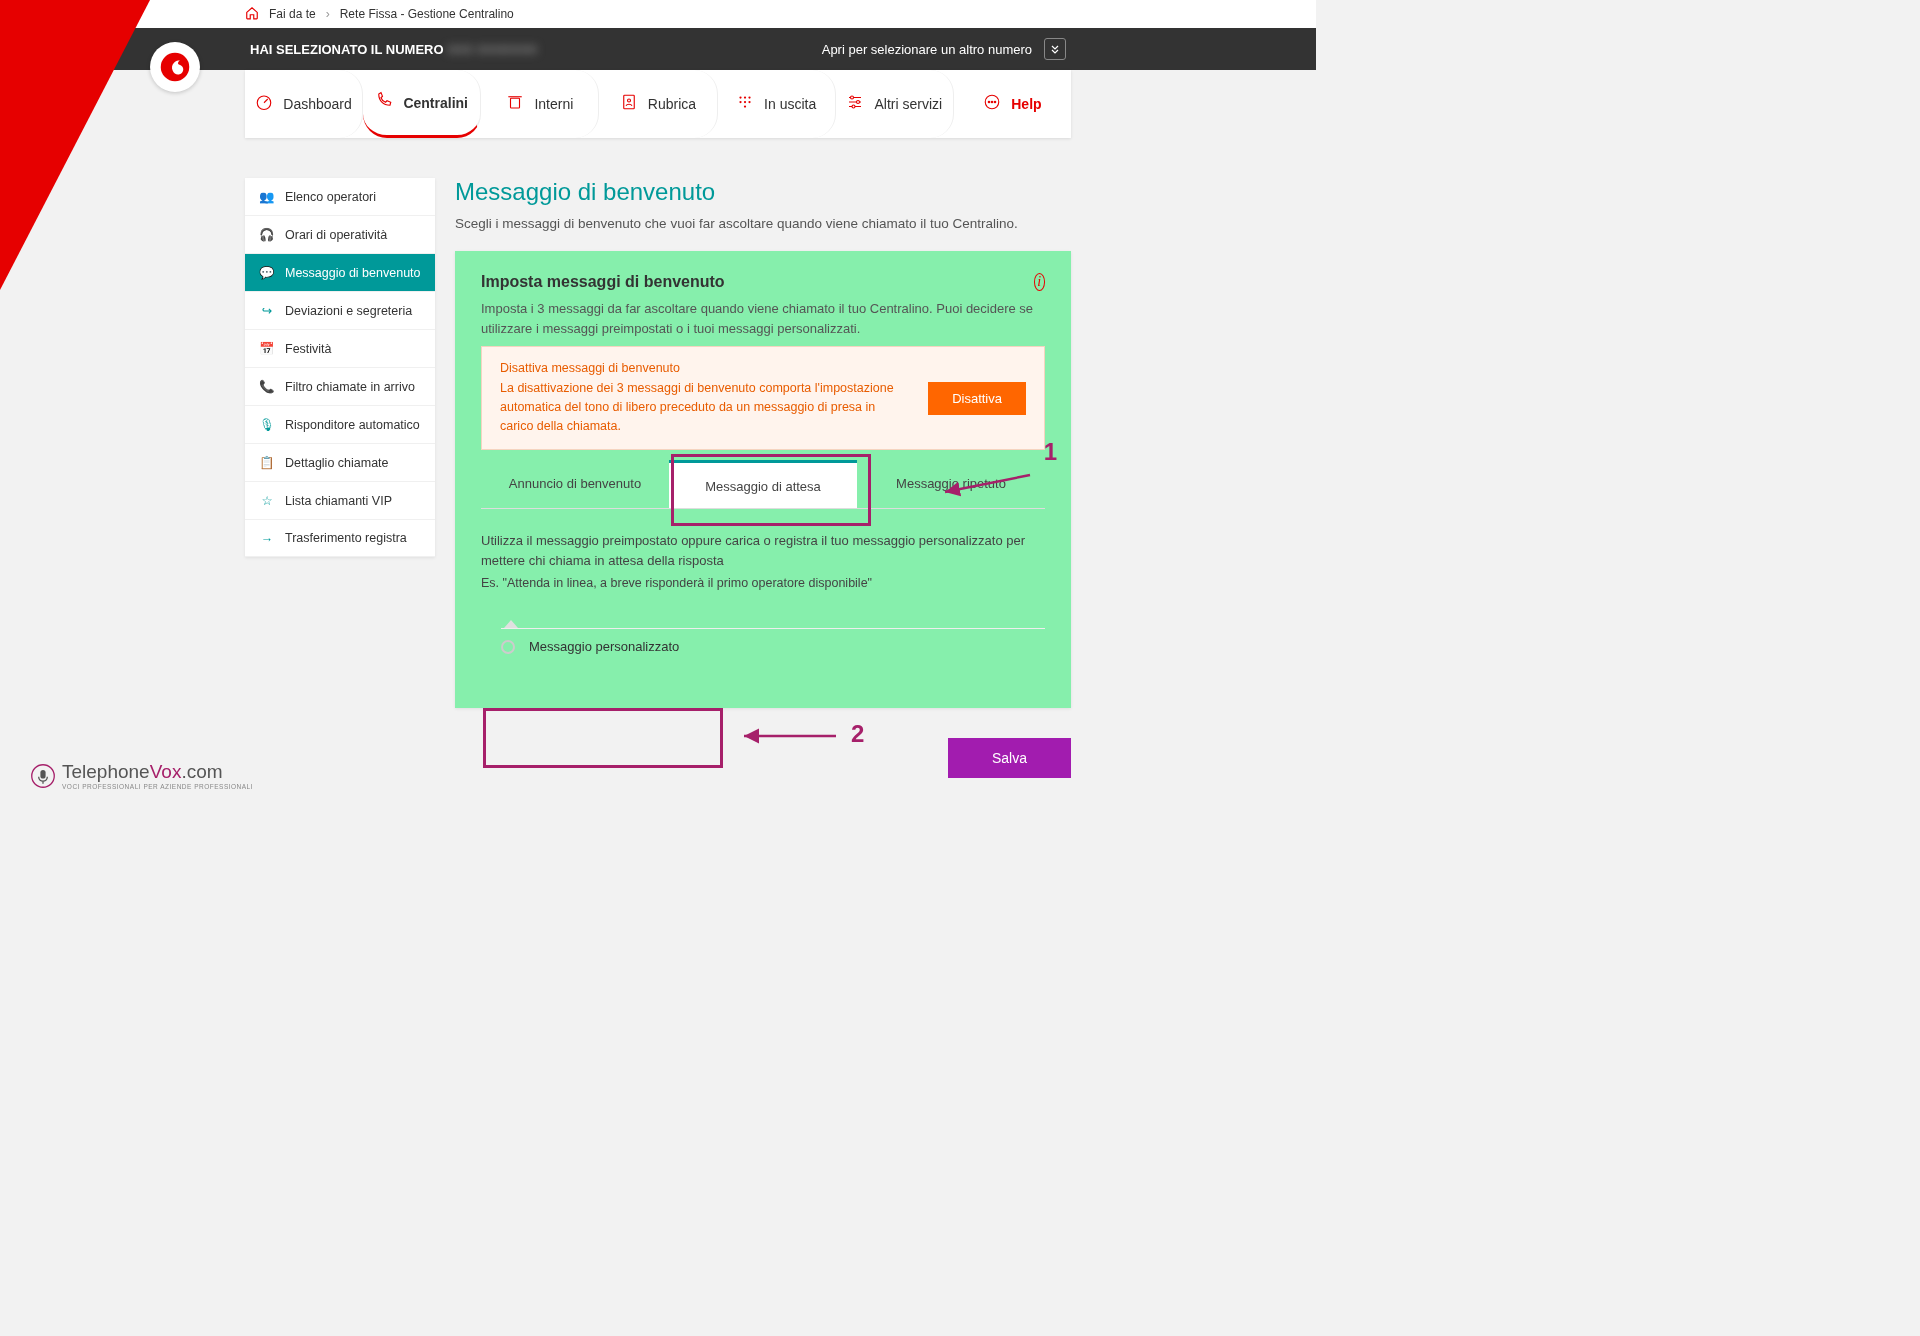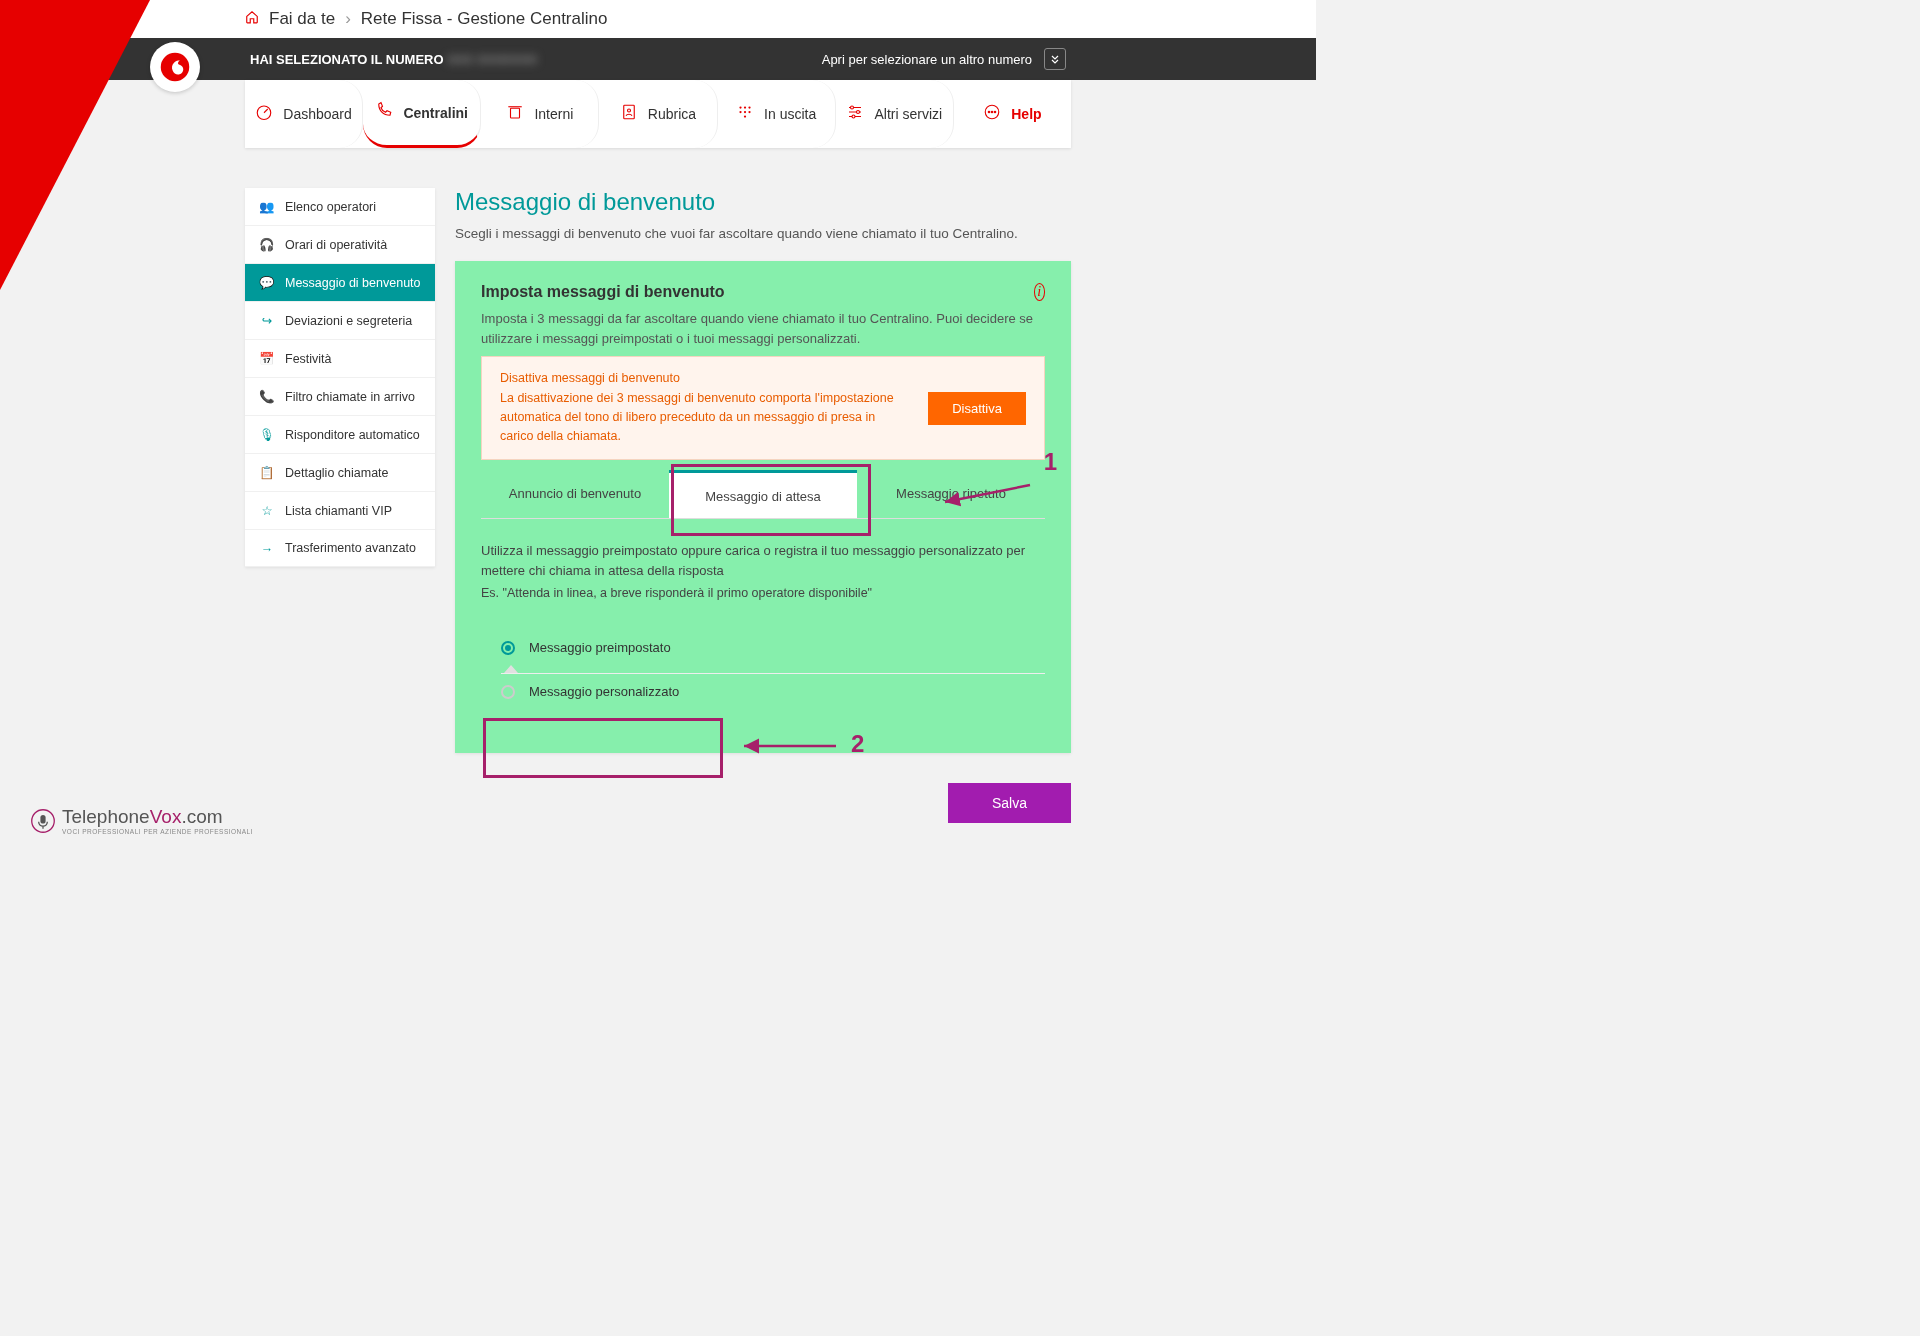--- a/index.html
+++ b/index.html
@@ -1,20 +1,20 @@
 <!DOCTYPE html>
 <html><head>
 <meta charset="utf-8">
 <style>
 * { box-sizing: border-box; margin: 0; padding: 0; }
 body { font-family: -apple-system, BlinkMacSystemFont, "Segoe UI", Arial, sans-serif; background: #f2f2f2; color: #333; width: 1316px; position: relative; }
 .red-triangle { position: absolute; top: 0; left: 0; width: 0; height: 0; border-top: 290px solid #e60000; border-right: 150px solid transparent; z-index: 5; }
 .logo-circle { position: absolute; top: 42px; left: 150px; width: 50px; height: 50px; background: #fff; border-radius: 50%; display: flex; align-items: center; justify-content: center; z-index: 20; box-shadow: 0 1px 4px rgba(0,0,0,0.2); }
 .logo-circle svg { width: 30px; height: 30px; }
-.breadcrumb-bar { background: #fff; height: 38px; display: flex; align-items: center; padding-left: 245px; gap: 10px; font-size: 17px; }
+.breadcrumb-bar { background: #fff; height: 28px; display: flex; align-items: center; padding-left: 245px; gap: 10px; font-size: 12px; }
 .breadcrumb-bar a { color: #333; text-decoration: none; }
 .breadcrumb-bar .home-ic { color: #e60000; }
 .breadcrumb-bar .sep { color: #999; }
 .dark-bar { background: #333; color: #fff; height: 42px; display: flex; align-items: center; padding: 0 250px; justify-content: space-between; font-size: 13px; }
 .dark-bar .right { display: flex; align-items: center; gap: 12px; }
 .chev-btn { width: 22px; height: 22px; border: 1px solid #888; border-radius: 3px; display: flex; align-items: center; justify-content: center; color: #fff; font-size: 11px; }
 .tabs-bar { background: #fff; height: 68px; margin-left: 245px; margin-right: 245px; display: flex; box-shadow: 0 1px 3px rgba(0,0,0,0.1); }
 .tab { flex: 1; display: flex; align-items: center; justify-content: center; gap: 10px; font-size: 14px; color: #333; border-right: 1px solid #eee; cursor: pointer; border-radius: 24px; }
 .tab:last-child { border-right: none; }
 .tab.active { border-bottom: 3px solid #e60000; font-weight: bold; }
@@ -197,21 +197,21 @@
     <div class="side-item">
         <span class="ic">📋</span>
         <span>Dettaglio chiamate</span>
       </div>
     <div class="side-item">
         <span class="ic">☆</span>
         <span>Lista chiamanti VIP</span>
       </div>
     <div class="side-item">
         <span class="ic">→</span>
-        <span>Trasferimento avanzato</span>
+        <span>Trasferimento registra</span>
       </div>
   </div>
 
   <div class="content">
     <h1 class="page-title">Messaggio di benvenuto</h1>
     <p class="page-sub">Scegli i messaggi di benvenuto che vuoi far ascoltare quando viene chiamato il tuo Centralino.</p>
 
     <div class="card">
       <div class="card-head">
         <div>
@@ -245,24 +245,20 @@
             </defs>
             <line x1="95" y1="5" x2="10" y2="22" stroke="#a6206a" stroke-width="2.5" marker-end="url(#ah1)"></line>
           </svg>
       </div>
 
       <div class="msg-body">
         <p class="msg-body-text">Utilizza il messaggio preimpostato oppure carica o registra il tuo messaggio personalizzato per mettere chi chiama in attesa della risposta</p>
         <p class="msg-body-ex">Es. "Attenda in linea, a breve risponderà il primo operatore disponibile"</p>
 
         <div class="radio-sec" style="position:relative;">
-          <div class="radio-row">
-            <div class="radio checked"></div>
-            <span>Messaggio preimpostato</span>
-          </div>
           <div class="triangle-ind"></div>
           <div class="radio-row">
             <div class="radio unchecked"></div>
             <span>Messaggio personalizzato</span>
           </div>
           <div class="highlight-box" style="top:88px; left:-18px; width:240px; height:60px;"></div>
           <div class="annot-num" style="top:100px; left:350px;">2</div>
           <svg class="arrow" style="top:108px; left:235px;" width="105" height="16">
               <defs>
                 <marker id="ah2" markerWidth="8" markerHeight="8" refX="6" refY="3" orient="auto">

